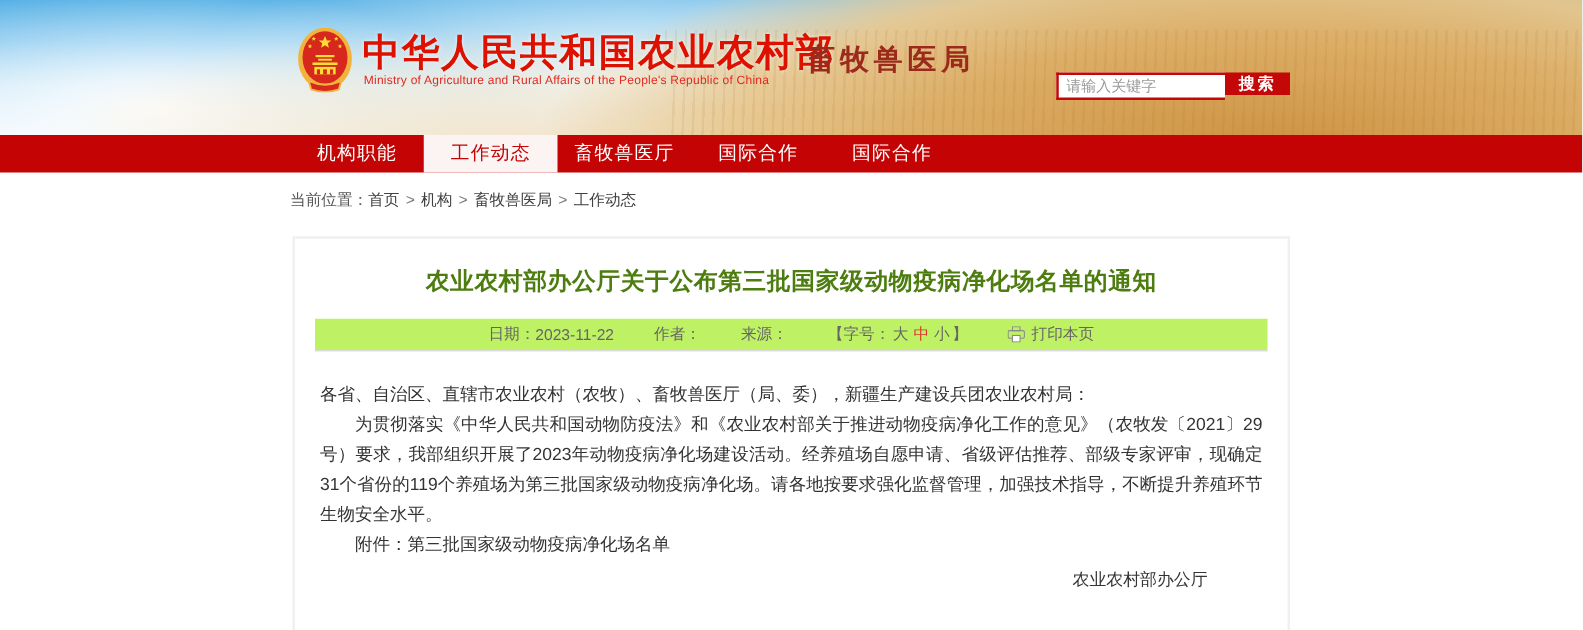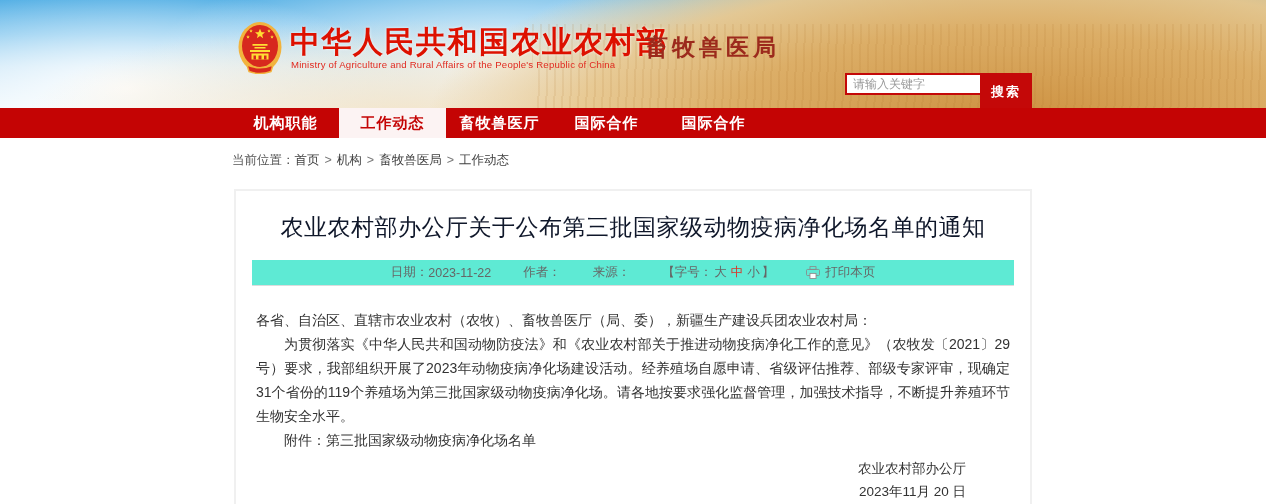--- a/index.html
+++ b/index.html
@@ -31,56 +31,56 @@
     text-shadow:0 0 3px rgba(255,255,255,.8);
   }
   .site-subtitle {
     position:absolute; left:291px; top:59px; font-size:9.6px; color:#e02a20;
     letter-spacing:.2px; white-space:nowrap;
   }
   .bureau-name {
     position:absolute; left:645px; top:32px; font-size:23px; font-weight:bold;
     font-family:"Liberation Serif","DejaVu Serif",serif; color:#9c2a1c; letter-spacing:4px; white-space:nowrap;
   }
-  .search-wrap { position:absolute; left:845px; top:73px; height:22px; display:flex; }
+  .search-wrap { position:absolute; left:845px; top:58px; height:22px; display:flex; }
   .search-input {
     width:135px; height:22px; border:2px solid #c40808; background:#fff;
     font-size:12px; color:#333; padding:0 6px; outline:none; border-right:none;
   }
   .search-input::placeholder { color:#999; }
   .search-btn {
-    width:52px; height:37px; background:#c40808; color:#fff; border:none;
+    width:52px; height:18px; background:#c40808; color:#fff; border:none;
     font-size:13px; font-weight:bold; cursor:pointer; letter-spacing:2px;
   }
 
   
   .navbar { width:100%; height:30px; background:#c40404; }
   .nav-inner { margin-left:232px; display:flex; height:30px; }
   .nav-item {
     width:107px; height:30px; line-height:30px; text-align:center;
-    color:#fff; font-size:15px; font-weight:bold; cursor:pointer; letter-spacing:1px;
+    color:#fff; font-size:15px; font-weight:normal; cursor:pointer; letter-spacing:1px;
   }
   .nav-item.active { background:#fcf3f3; color:#c40404; }
 
   
   .breadcrumb { margin:14px 0 0 232px; font-size:12.5px; color:#555; height:16px; }
   .breadcrumb .crumb { color:#404040; cursor:pointer; }
   .breadcrumb .sep { margin:0 5px; color:#777; }
 
   
   .content-box {
     margin:21px 0 0 234px; width:798px; height:340px;
     border:2px solid #f0f0f0; background:#fff;
   }
   .article-title {
-    margin-top:21px; text-align:center; font-size:23px; font-weight:normal;
-    color:#0f172a; letter-spacing:.5px;
+    margin-top:21px; text-align:center; font-size:19px; font-weight:bold;
+    color:#4d7c0f; letter-spacing:.5px;
   }
   .meta-bar {
-    margin:17px 16px 0; height:26px; background:#5eead4; border-bottom:1px solid #dcdcdc;
+    margin:17px 16px 0; height:26px; background:#bef264; border-bottom:1px solid #dcdcdc;
     display:flex; align-items:center; justify-content:center;
     font-size:12.5px; color:#666;
   }
   .meta-item { display:flex; align-items:center; margin:0 16px; white-space:nowrap; }
   .fs-size { margin:0 2px; cursor:pointer; }
   .fs-medium { color:#d9352a; }
   .print-item { cursor:pointer; }
   .print-icon { margin-right:5px; display:inline-block; }
 
   
@@ -170,17 +170,16 @@
     </div>
 
     <div class="article-body">
       <p>各省、自治区、直辖市农业农村（农牧）、畜牧兽医厅（局、委），新疆生产建设兵团农业农村局：</p>
       <p class="indent">为贯彻落实《中华人民共和国动物防疫法》和《农业农村部关于推进动物疫病净化工作的意见》（农牧发〔2021〕29 号）要求，我部组织开展了2023年动物疫病净化场建设活动。经养殖场自愿申请、省级评估推荐、部级专家评审，现确定31个省份的119个养殖场为第三批国家级动物疫病净化场。请各地按要求强化监督管理，加强技术指导，不断提升养殖环节生物安全水平。</p>
       <p class="indent">附件：第三批国家级动物疫病净化场名单</p>
     </div>
 
     <div class="signature-block">
       <div>农业农村部办公厅</div>
-      <div>2023年11月 20 日</div>
     </div>
   </div>
 
 </div>
 
 </body></html>

